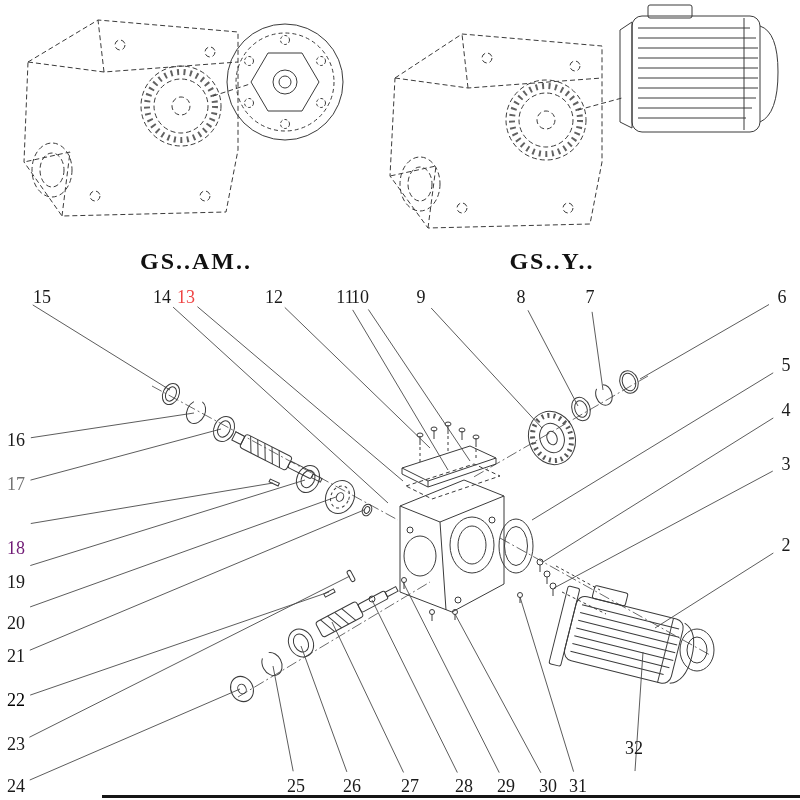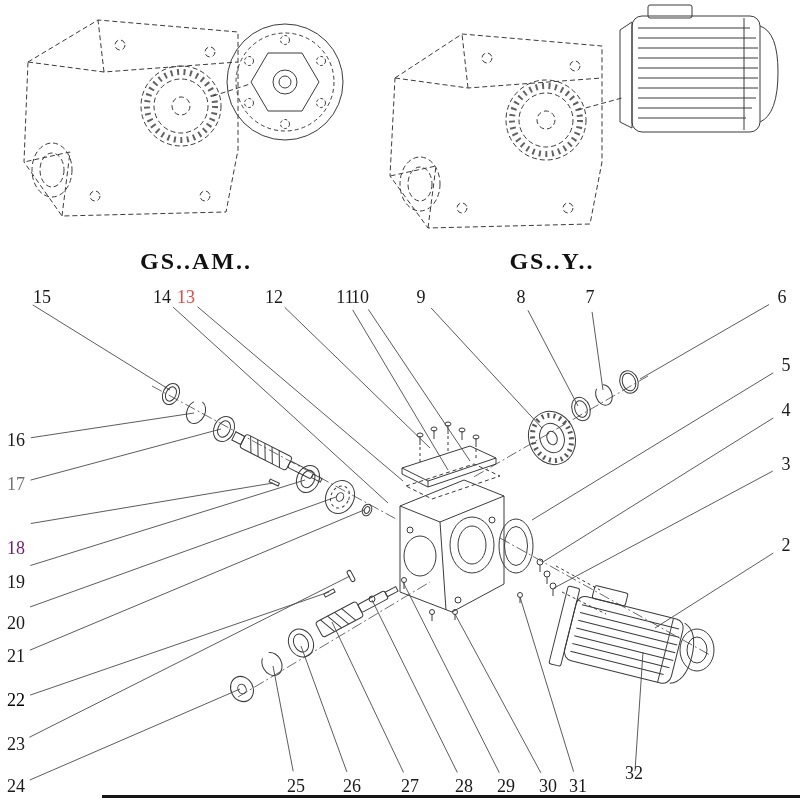--- a/index.html
+++ b/index.html
@@ -274,20 +274,20 @@
       <span class="part-number" style="left: 0; top: 700px; color: #000000; margin-left: 16px;">22</span>
       <span class="part-number" style="left: 16px; top: 744px; color: rgb(26, 26, 26);">23</span>
       <span class="part-number" style="left: 16px; top: 786px; color: rgb(26, 26, 26);">24</span>
       <span class="part-number" style="left: 296px; top: 786px; color: rgb(26, 26, 26);">25</span>
       <span class="part-number" style="left: 352px; top: 786px; color: rgb(26, 26, 26);">26</span>
       <span class="part-number" style="left: 410px; top: 786px; color: rgb(26, 26, 26);">27</span>
       <span class="part-number" style="left: 464px; top: 786px; color: rgb(26, 26, 26);">28</span>
       <span class="part-number" style="left: 506px; top: 786px; color: rgb(26, 26, 26);">29</span>
       <span class="part-number" style="left: 548px; top: 786px; color: rgb(26, 26, 26);">30</span>
       <span class="part-number" style="left: 578px; top: 786px; color: rgb(26, 26, 26);">31</span>
-      <span class="part-number" style="left: 634px; top: 773px; color: rgb(26, 26, 26);">32</span>
+      <span class="part-number" style="left: 634px; top: 748px; color: rgb(26, 26, 26);">32</span>
     </div>
 
   <div class="variant-label" id="label-am">GS..AM..</div>
   <div class="variant-label" id="label-y">GS..Y..</div>
 
   <div class="scan-line"></div>
 </div>
 
 </body></html>

